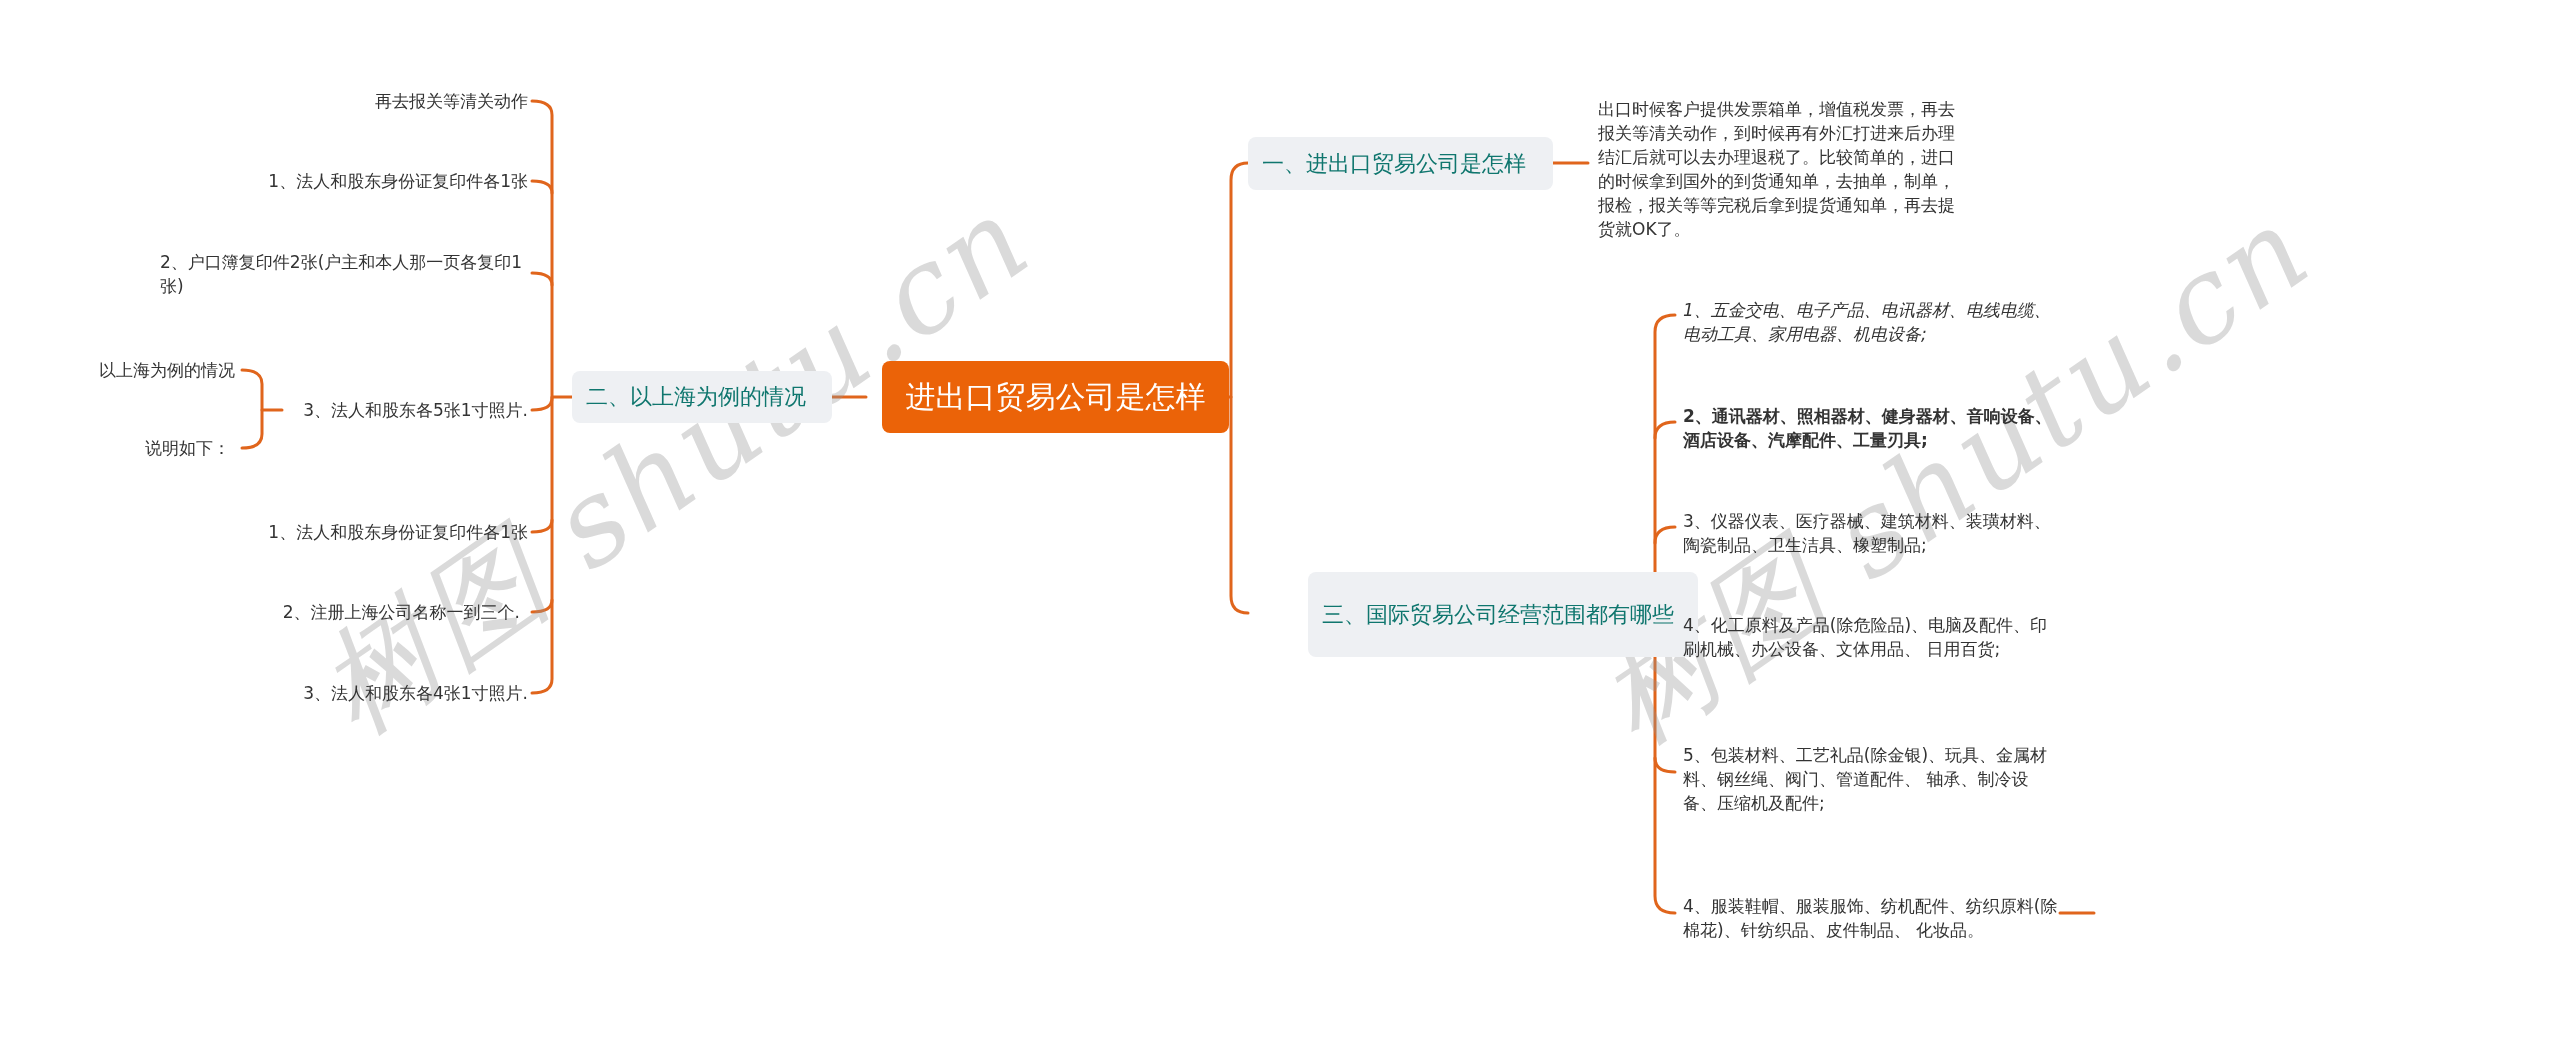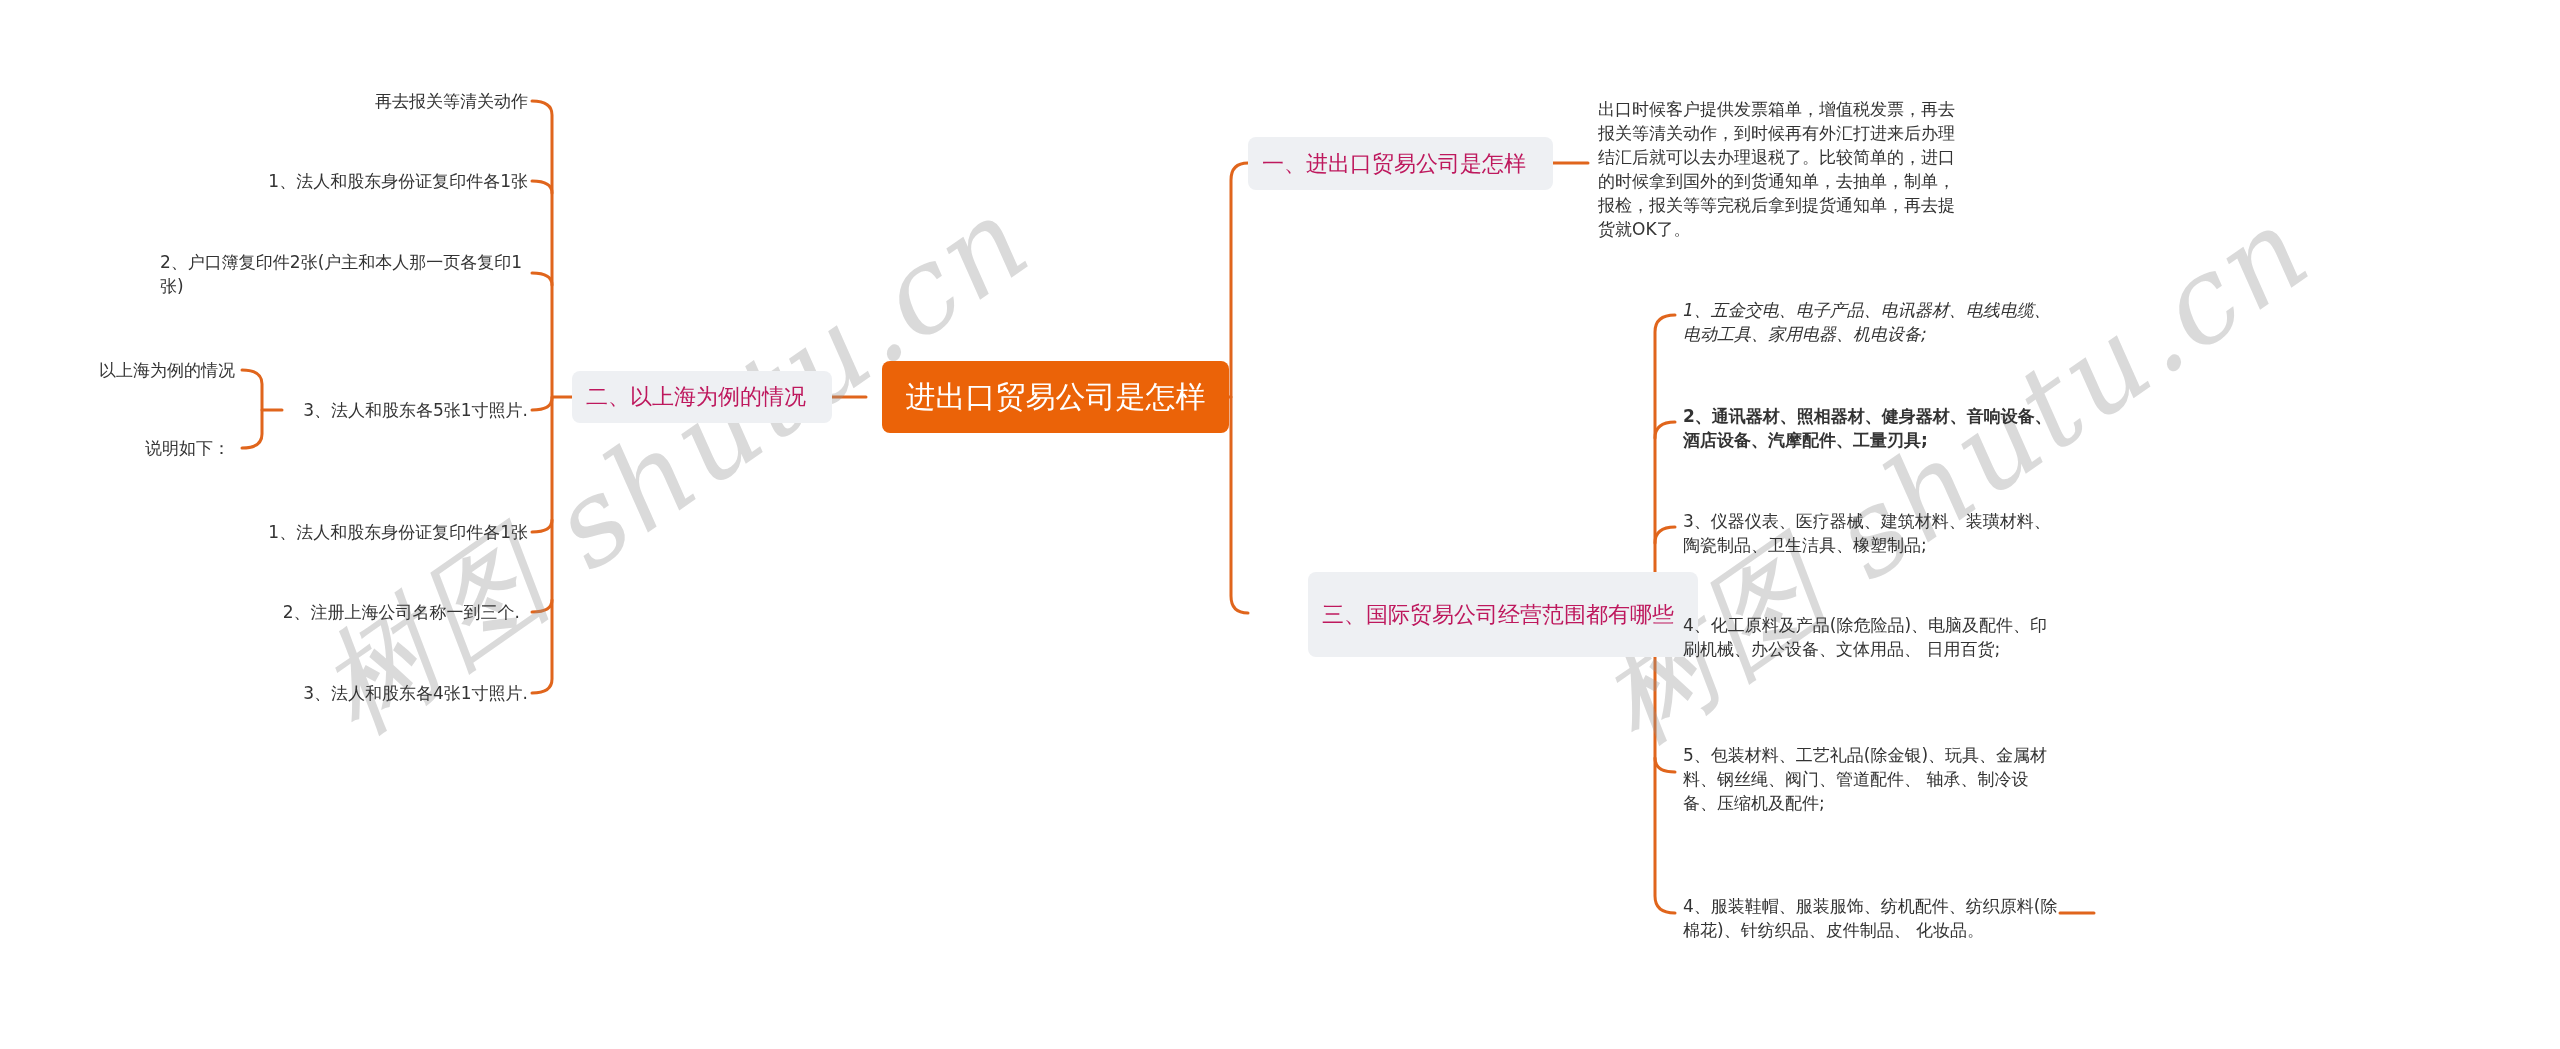--- a/index.html
+++ b/index.html
@@ -35,21 +35,21 @@
     .node.root {
       left: 882px; top: 361px; width: 347px; height: 72px;
       background: #eb6308;
       color: #ffffff;
       font-size: 30px;
       display: flex; align-items: center; justify-content: center;
       letter-spacing: 0px;
     }
     .node.branch {
       background: #eef0f3;
-      color: #be185d;
+      color: #0f766e;
       font-size: 22px;
       line-height: 32px;
       padding: 22px 14px;
       display: flex; align-items: center;
     }
     .node.b-left { left: 572px; top: 371px; width: 260px; height: 52px; }
     .node.b-r1 { left: 1248px; top: 137px; width: 305px; height: 53px; }
     .node.b-r3 { left: 1308px; top: 572px; width: 390px; height: 85px; align-items: center; }
     .leaf {
       position: absolute;

